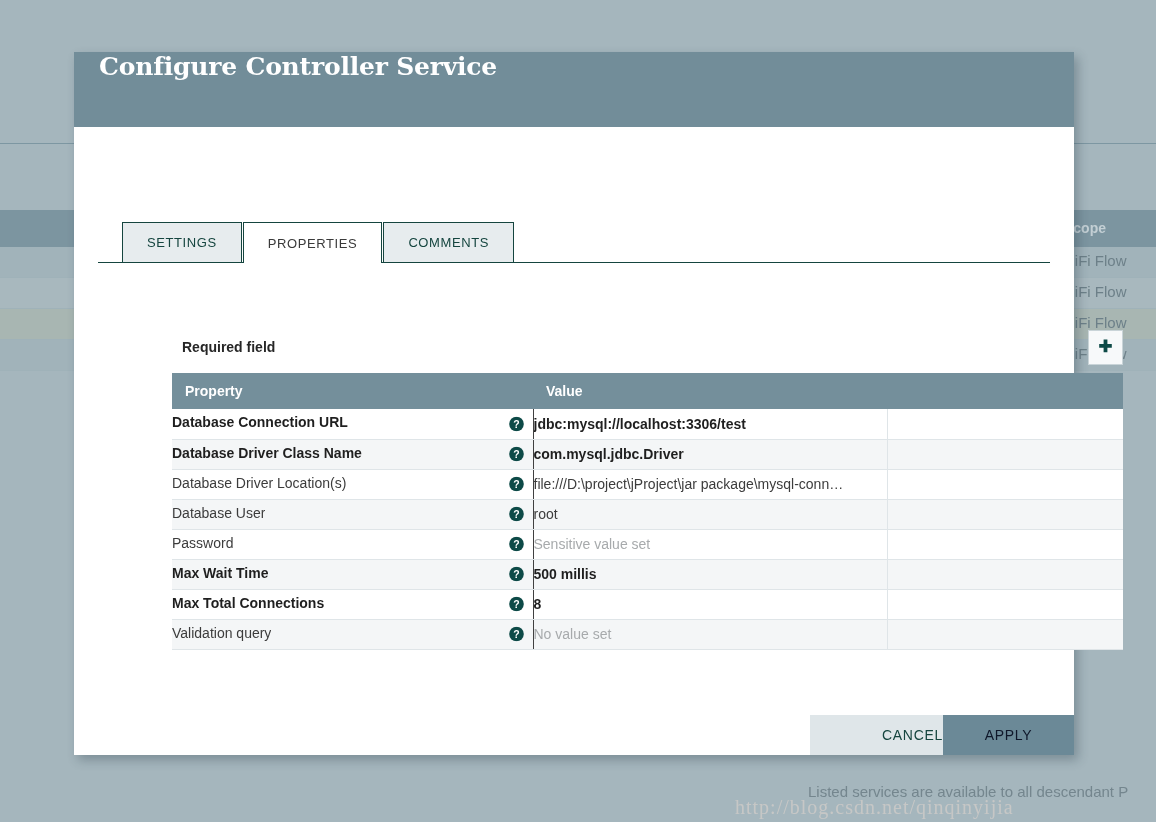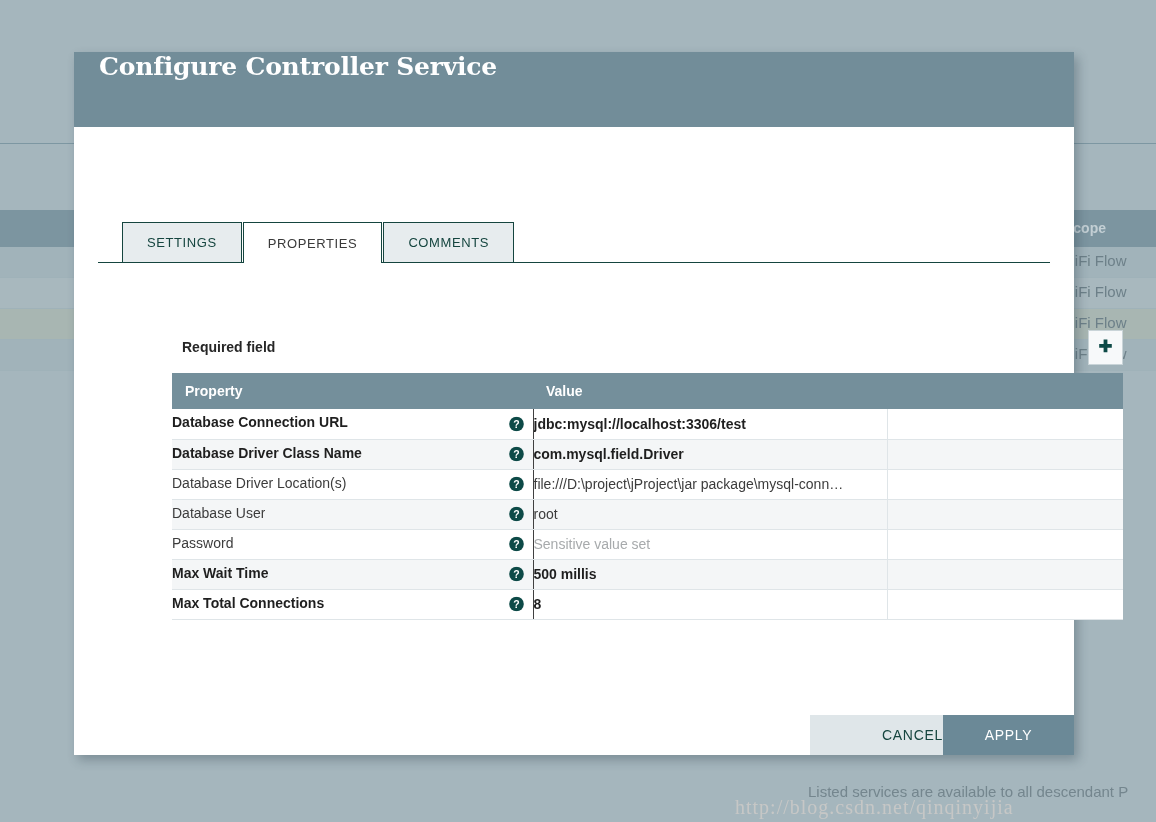--- a/index.html
+++ b/index.html
@@ -265,21 +265,21 @@
     right: 131px;
     width: 133px;
     background: #dfe6e9;
     color: #15453f;
     justify-content: flex-end;
   }
   .btn-apply {
     right: 0;
     width: 131px;
     background: #6b8997;
-    color: #ffffff;
+    color: #0f172a;
   }
 </style>
 </head>
 <body>
 
 <div class="bg-layer">
   <div class="bg-topline"></div>
 
   <div class="bg-table">
     <div class="bg-thead">
@@ -365,21 +365,21 @@
         <tr class="alt">
           <td class="cell-prop req">
             <span class="pname">Database Driver Class Name</span>
             <span class="help-icon">
               <svg width="15" height="15" viewBox="0 0 15 15" aria-hidden="true">
                 <circle cx="7.5" cy="7.5" r="7.3" fill="#0d4a47"></circle>
                 <text x="7.5" y="11.2" font-size="10.5" font-weight="bold" fill="#ffffff" text-anchor="middle" font-family="Liberation Sans, sans-serif">?</text>
               </svg>
             </span>
           </td>
-          <td class="cell-val bold">com.mysql.field.Driver</td>
+          <td class="cell-val bold">com.mysql.jdbc.Driver</td>
           <td class="cell-act"></td>
         </tr>
 
         <tr>
           <td class="cell-prop">
             <span class="pname">Database Driver Location(s)</span>
             <span class="help-icon">
               <svg width="15" height="15" viewBox="0 0 15 15" aria-hidden="true">
                 <circle cx="7.5" cy="7.5" r="7.3" fill="#0d4a47"></circle>
                 <text x="7.5" y="11.2" font-size="10.5" font-weight="bold" fill="#ffffff" text-anchor="middle" font-family="Liberation Sans, sans-serif">?</text>
@@ -439,20 +439,33 @@
               <svg width="15" height="15" viewBox="0 0 15 15" aria-hidden="true">
                 <circle cx="7.5" cy="7.5" r="7.3" fill="#0d4a47"></circle>
                 <text x="7.5" y="11.2" font-size="10.5" font-weight="bold" fill="#ffffff" text-anchor="middle" font-family="Liberation Sans, sans-serif">?</text>
               </svg>
             </span>
           </td>
           <td class="cell-val bold">8</td>
           <td class="cell-act"></td>
         </tr>
 
+        <tr class="alt">
+          <td class="cell-prop">
+            <span class="pname">Validation query</span>
+            <span class="help-icon">
+              <svg width="15" height="15" viewBox="0 0 15 15" aria-hidden="true">
+                <circle cx="7.5" cy="7.5" r="7.3" fill="#0d4a47"></circle>
+                <text x="7.5" y="11.2" font-size="10.5" font-weight="bold" fill="#ffffff" text-anchor="middle" font-family="Liberation Sans, sans-serif">?</text>
+              </svg>
+            </span>
+          </td>
+          <td class="cell-val unset">No value set</td>
+          <td class="cell-act"></td>
+        </tr>
 
       </tbody>
     </table>
 
     <div class="dialog-footer">
       <div class="btn btn-cancel">
         <span>CANCEL</span>
       </div>
       <div class="btn btn-apply">
         <span>APPLY</span>

